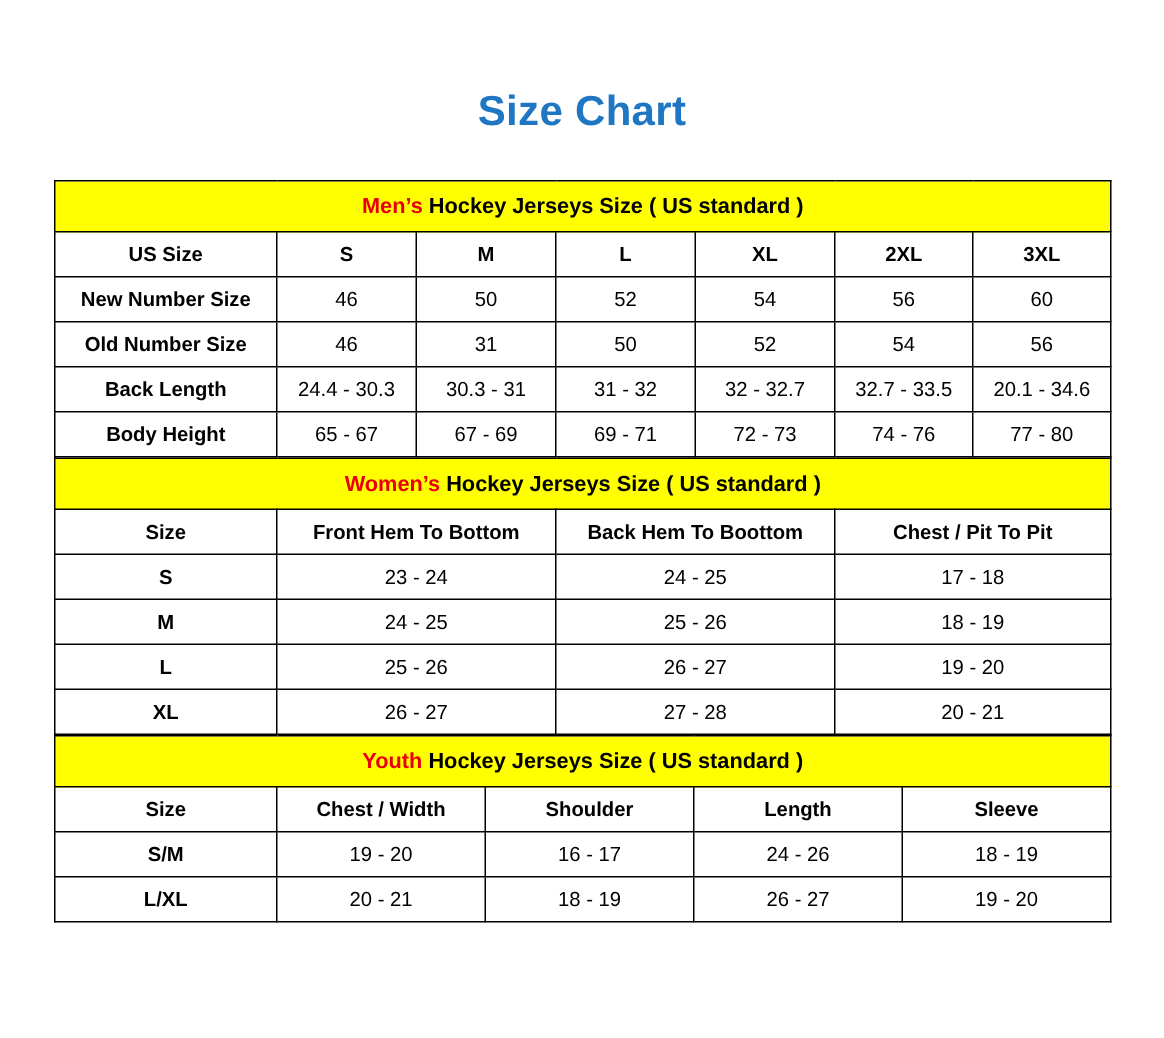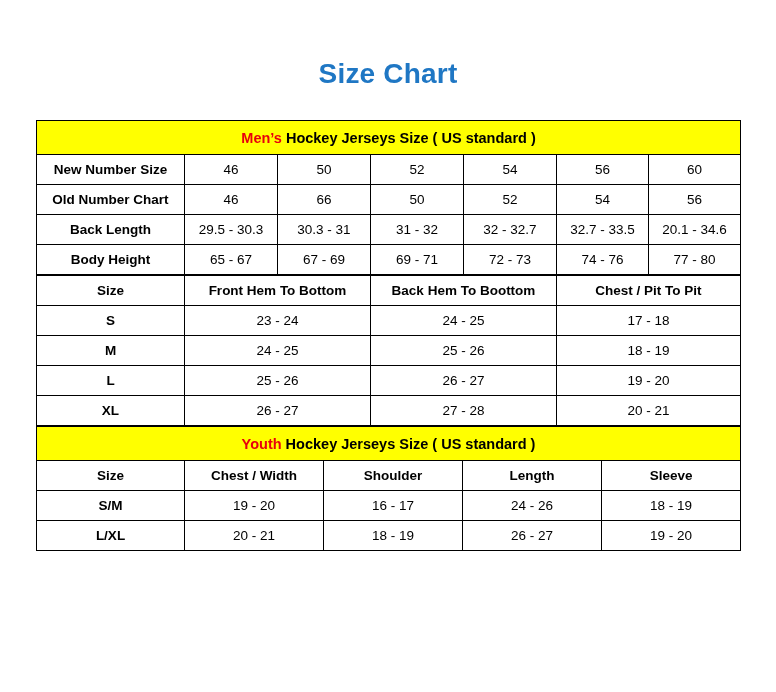--- a/index.html
+++ b/index.html
@@ -81,41 +81,50 @@
         <col style="width:93px">
         <col style="width:93px">
         <col style="width:93px">
         <col style="width:92px">
         <col style="width:92px">
       </colgroup>
       <tbody>
           <tr class="banner">
         <td colspan="7"><span class="accent">Men’s</span><span> Hockey Jerseys Size ( US standard )</span></td>
       </tr>
+      <tr class="hdr">
+        <td>US Size</td>
+        <td>S</td>
+        <td>M</td>
+        <td>L</td>
+        <td>XL</td>
+        <td>2XL</td>
+        <td>3XL</td>
+      </tr>
       <tr>
         <td class="rowlabel">New Number Size</td>
         <td>46</td>
         <td>50</td>
         <td>52</td>
         <td>54</td>
         <td>56</td>
         <td>60</td>
       </tr>
       <tr>
-        <td class="rowlabel">Old Number Chart</td>
+        <td class="rowlabel">Old Number Size</td>
         <td>46</td>
-        <td>66</td>
+        <td>31</td>
         <td>50</td>
         <td>52</td>
         <td>54</td>
         <td>56</td>
       </tr>
       <tr>
         <td class="rowlabel">Back Length</td>
-        <td>29.5 - 30.3</td>
+        <td>24.4 - 30.3</td>
         <td>30.3 - 31</td>
         <td>31 - 32</td>
         <td>32 - 32.7</td>
         <td>32.7 - 33.5</td>
         <td>20.1 - 34.6</td>
       </tr>
       <tr>
         <td class="rowlabel">Body Height</td>
         <td>65 - 67</td>
         <td>67 - 69</td>
@@ -128,20 +137,23 @@
       </table>
 
     <table>
       <colgroup>
         <col style="width:148px">
         <col style="width:186px">
         <col style="width:186px">
         <col style="width:184px">
       </colgroup>
       <tbody>
+          <tr class="banner">
+        <td colspan="4"><span class="accent">Women’s</span><span> Hockey Jerseys Size ( US standard )</span></td>
+      </tr>
       <tr class="hdr">
         <td>Size</td>
         <td>Front Hem To Bottom</td>
         <td>Back Hem To Boottom</td>
         <td>Chest / Pit To Pit</td>
       </tr>
       <tr>
         <td class="bold-cell">S</td>
         <td>23 - 24</td>
         <td>24 - 25</td>

